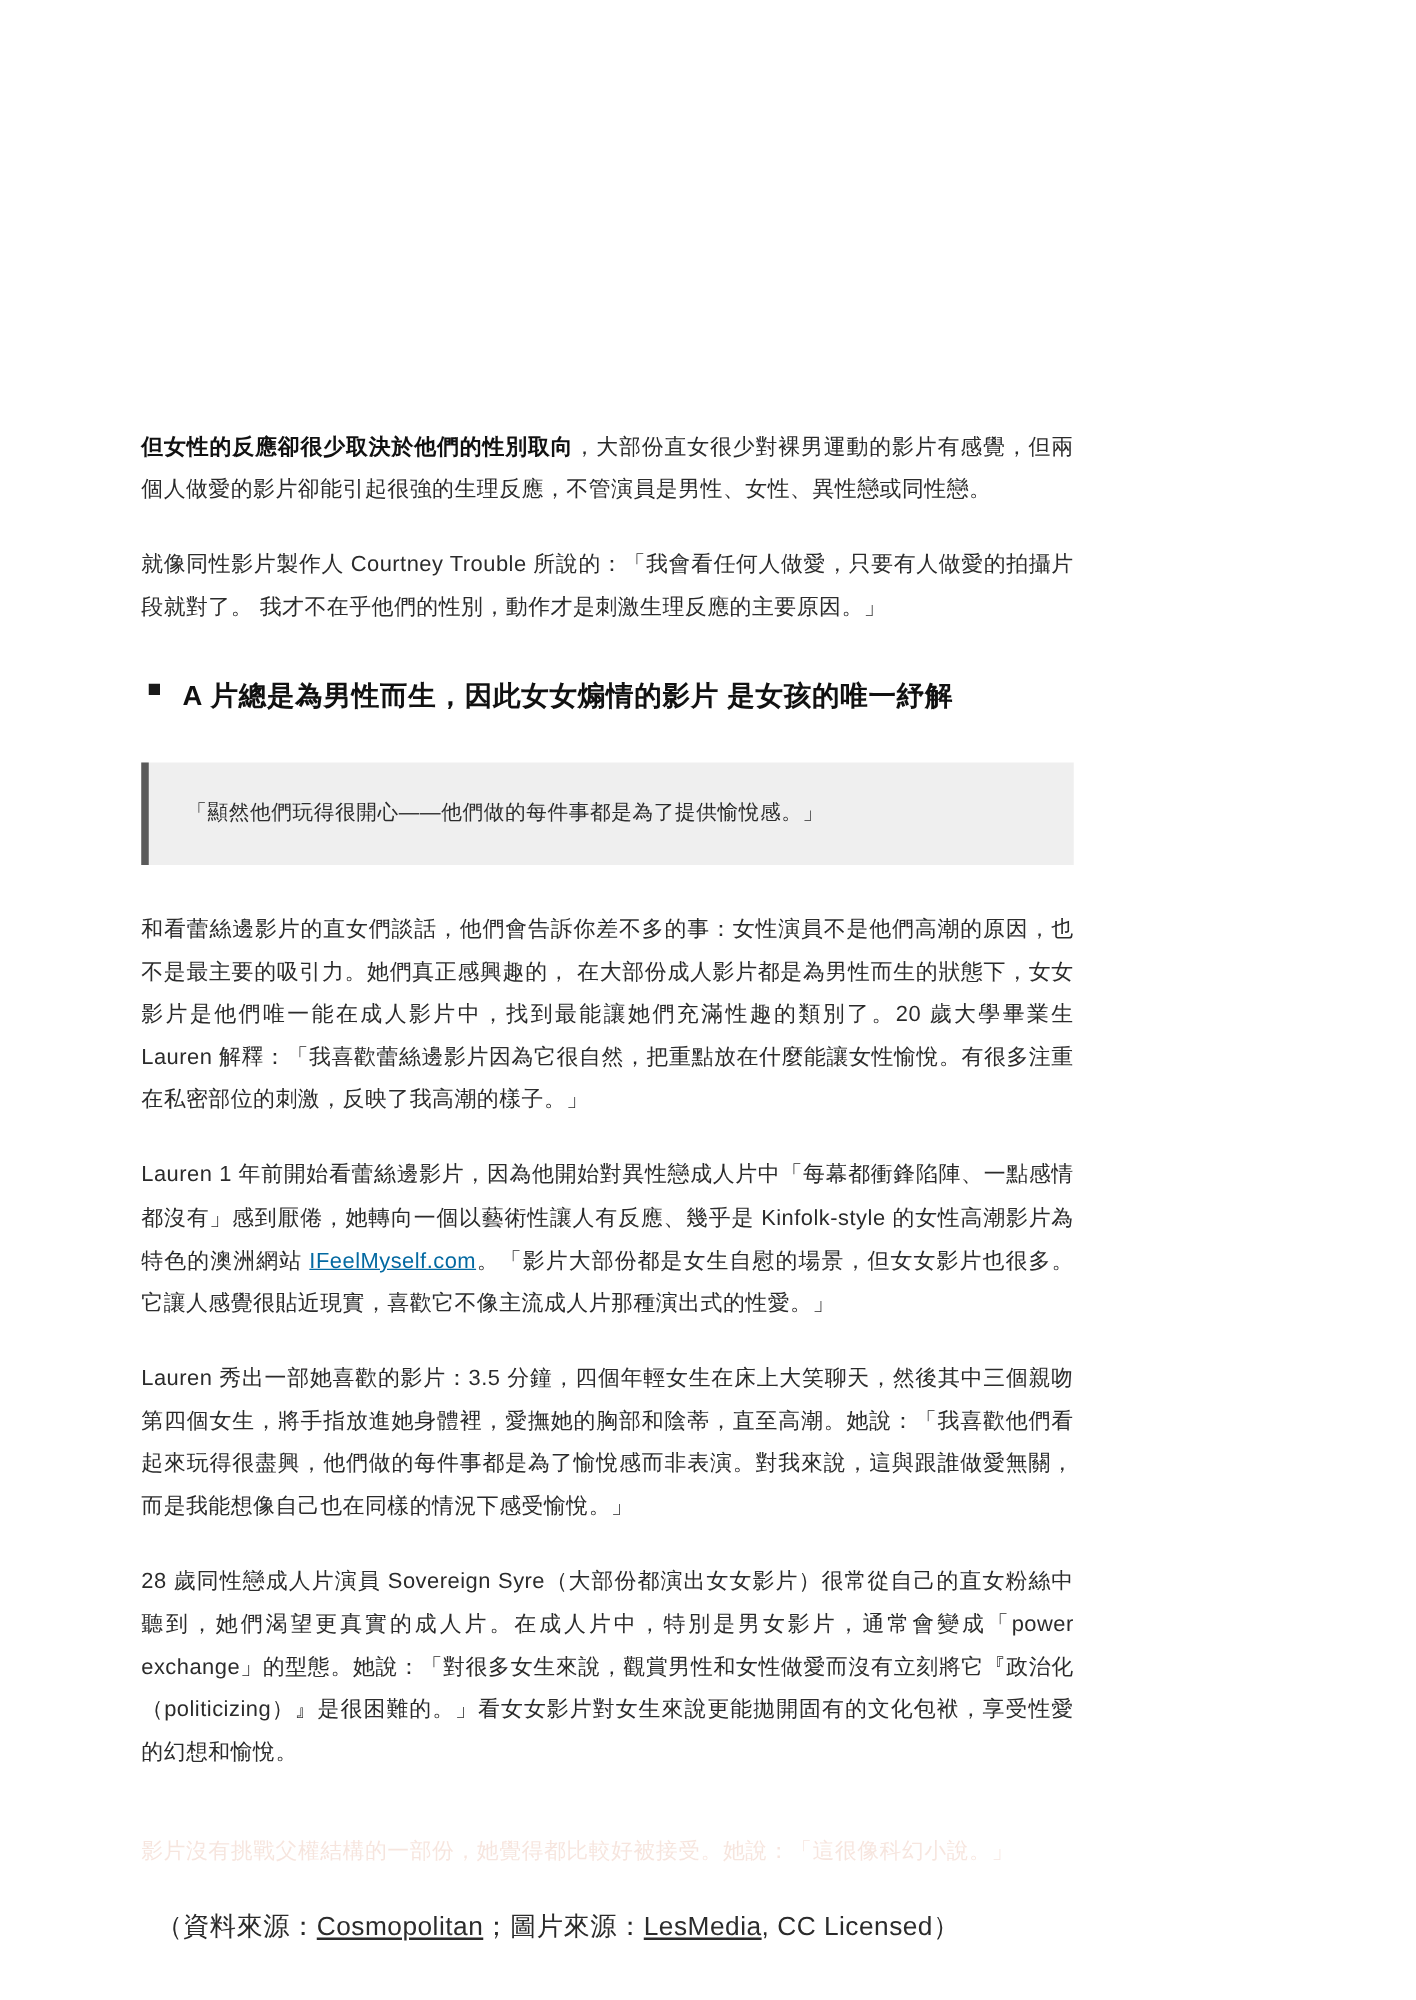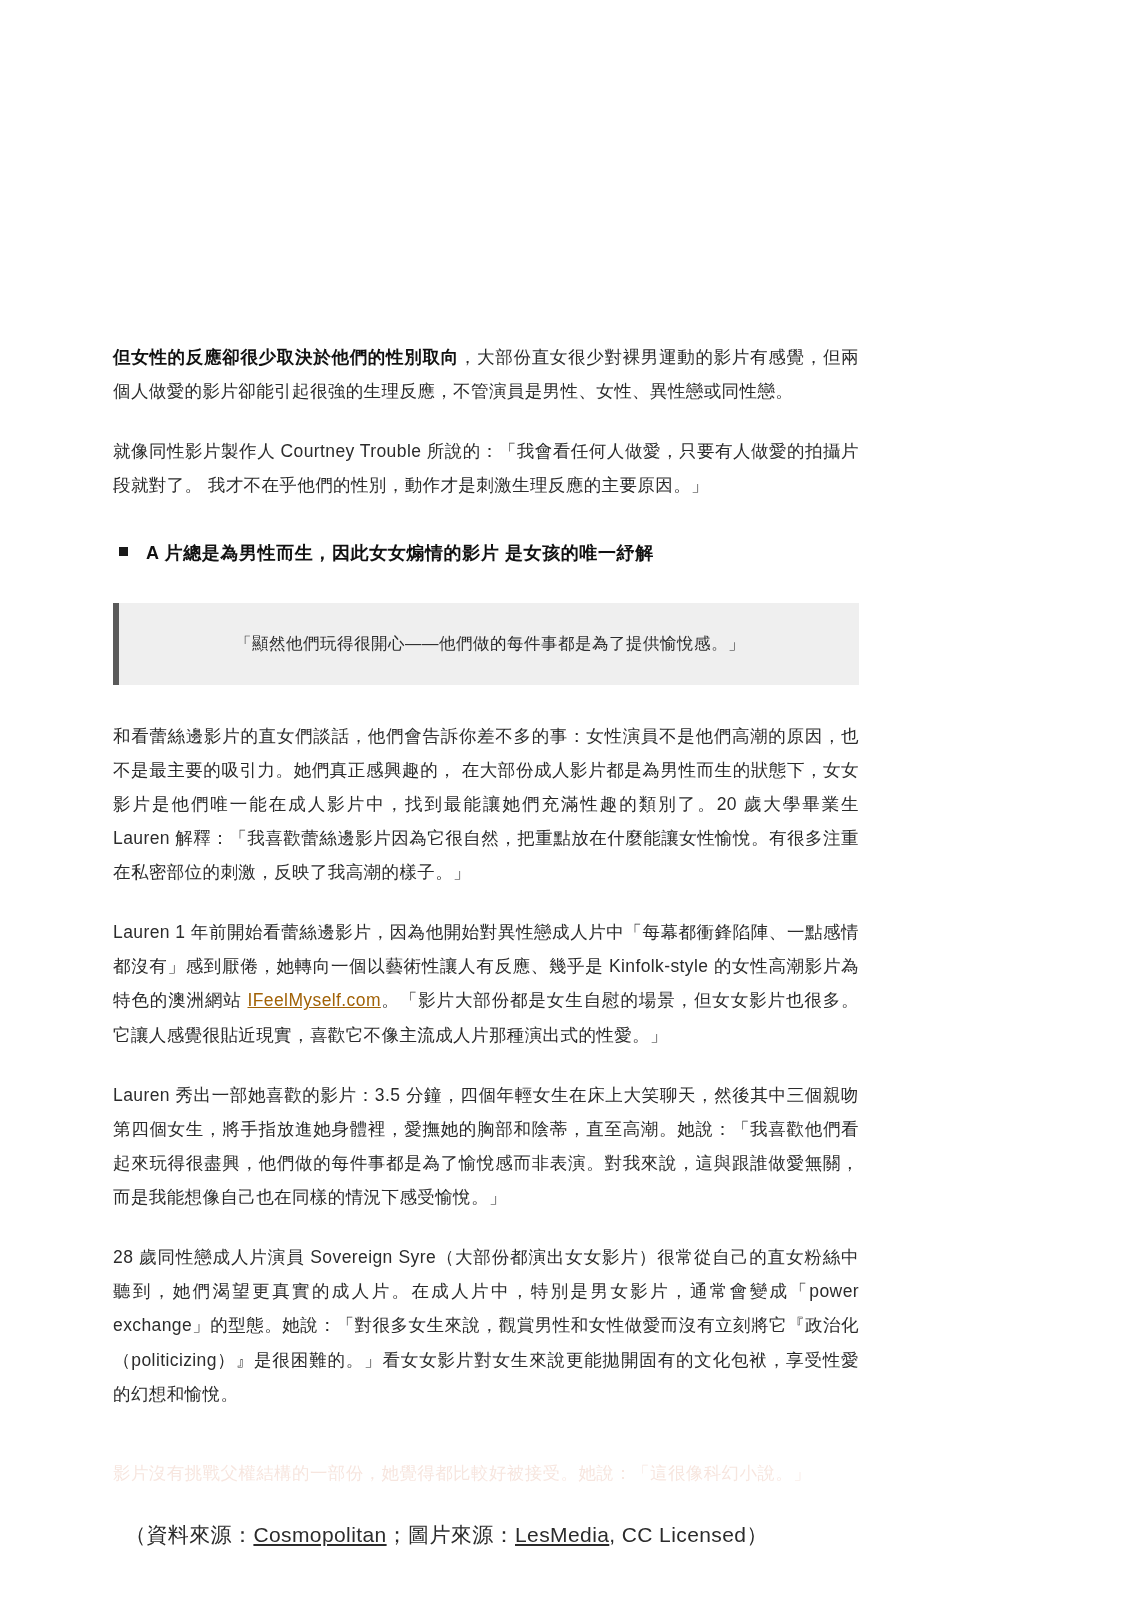--- a/index.html
+++ b/index.html
@@ -31,21 +31,21 @@
   }
   p.lead strong,
   .lead-bold {
     font-weight: bold;
     color: #111111;
   }
   .bullet-heading {
     display: flex;
     align-items: flex-start;
     margin: 34px 0 34px 0;
-    font-size: 18px;
+    font-size: 22px;
     font-weight: bold;
     letter-spacing: 0.6px;
     color: #111111;
     line-height: 1.8;
   }
   .bullet-marker {
     width: 9px;
     height: 9px;
     background: #1a1a1a;
     margin: 10px 18px 0 6px;
@@ -53,24 +53,23 @@
   }
   .quote-block {
     background: #efefef;
     border-left: 6px solid #5a5a5a;
     padding: 26px 28px 26px 30px;
     margin: 0 0 34px 0;
     font-size: 16.5px;
     letter-spacing: 0.5px;
     color: #2b2b2b;
     line-height: 1.8;
-    text-align: center;
   }
   a.inline-link {
-    color: #a16207;
+    color: #0369a1;
     text-decoration: underline;
   }
   .faded-line {
     margin: 52px 0 30px 0;
     font-size: 17.5px;
     letter-spacing: 0.4px;
     color: #c2410c;
     opacity: 0.13;
     overflow: hidden;
     white-space: nowrap;

